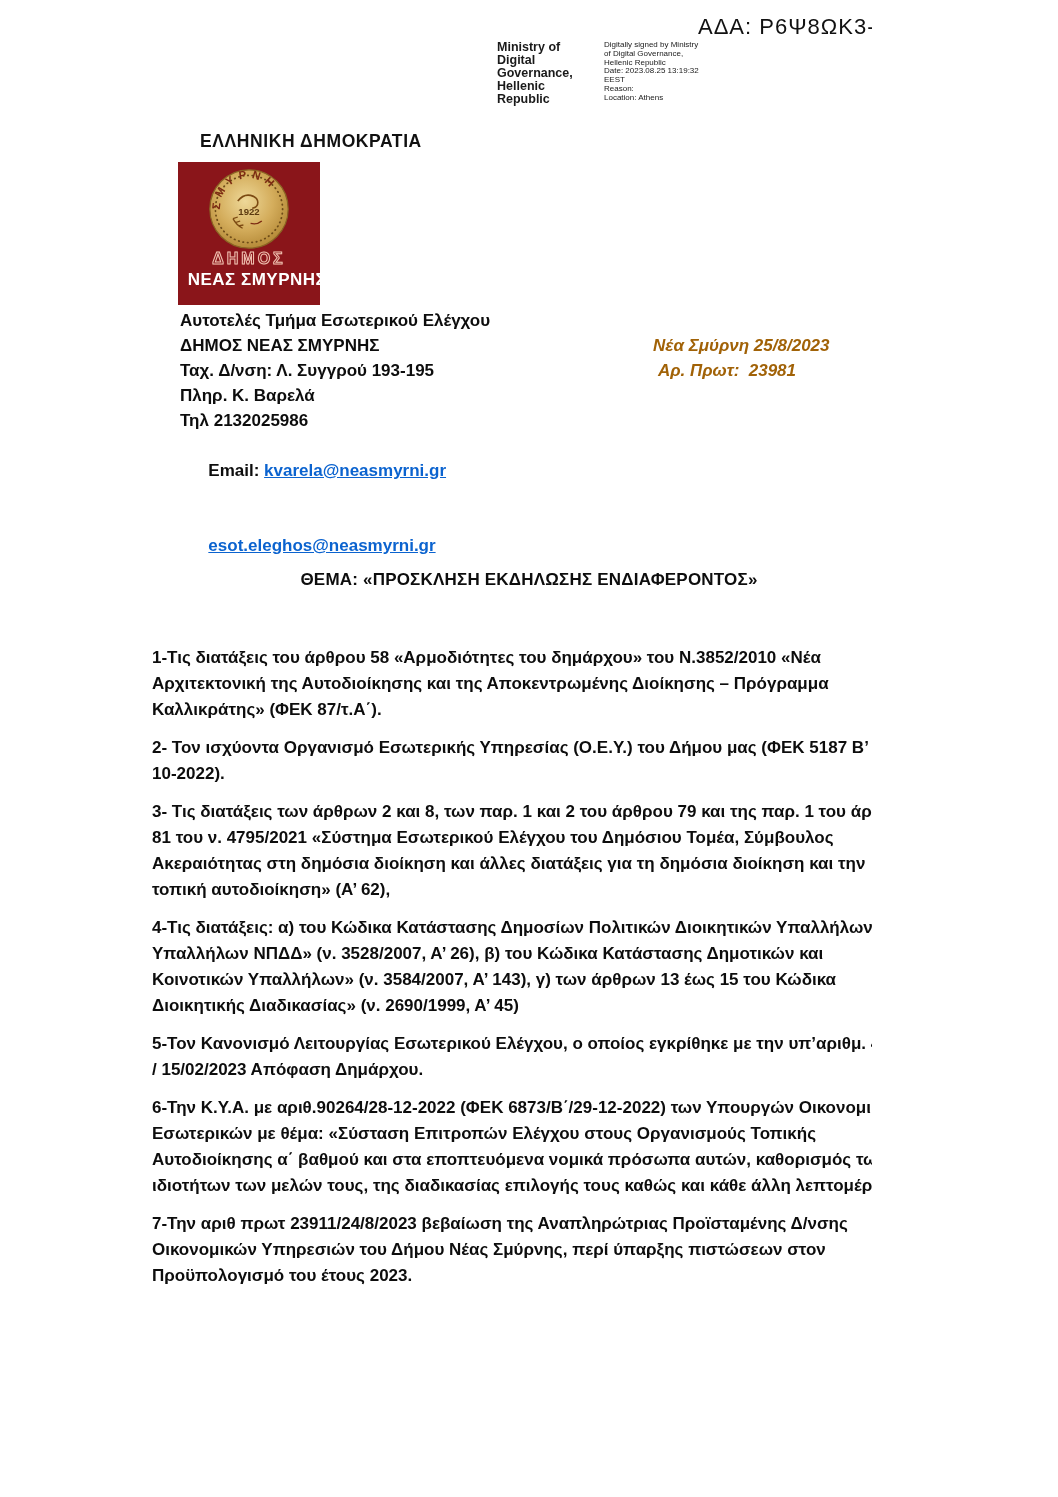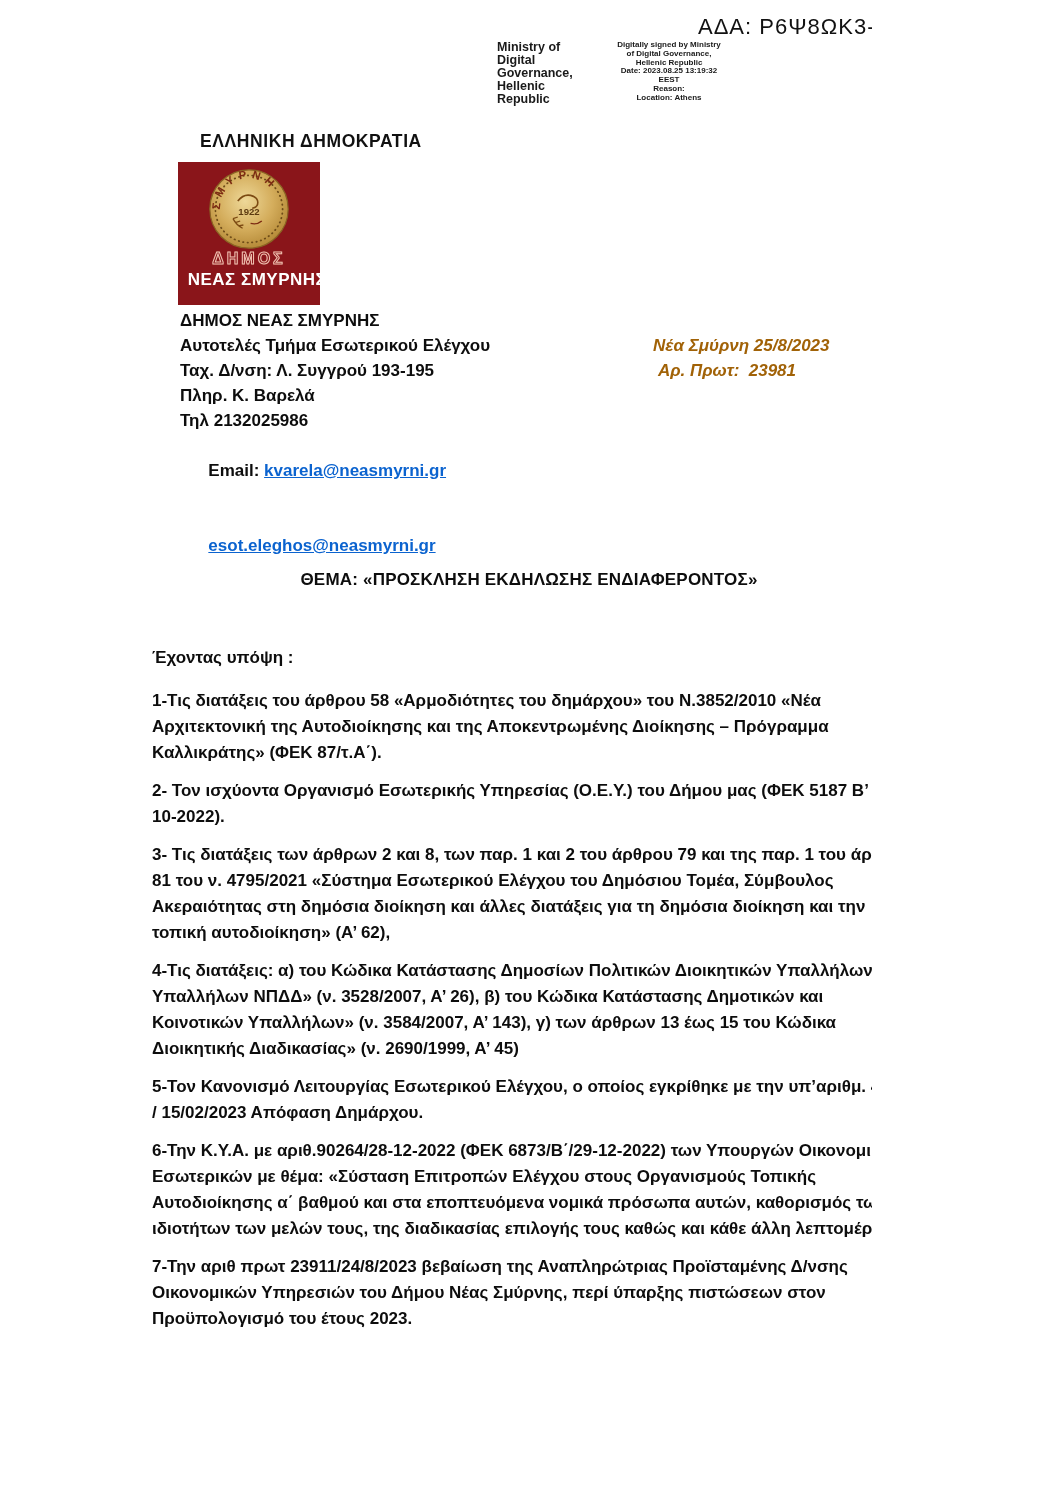--- a/index.html
+++ b/index.html
@@ -20,23 +20,22 @@
   }
 
   
   .stamp{position:absolute;left:497px;top:41px;display:flex;}
   .stamp-signer{
     width:103px;
     font-size:12.5px;font-weight:700;line-height:13px;color:#1a1a1a;
   }
   .stamp-details{
     margin-left:4px;width:130px;
-    font-size:8px;font-weight:700;line-height:8.8px;color:#1a1a1a;
+    font-size:8px;font-weight:400;line-height:8.8px;color:#1a1a1a;
     white-space:pre-line;
-    text-align:center;
   }
 
   
   .republic{
     position:absolute;left:179px;top:131px;
     font-size:17.5px;font-weight:700;letter-spacing:0.6px;color:#111;margin-left:21px;
   }
 
   
   .logo{
@@ -128,42 +127,41 @@
       <path d="M36,40 q7,-9 16,-7 q9,2 9,9 q0,6 -7,7" fill="none" stroke="#7c4a12" stroke-width="2"></path>
       <path d="M30,62 q4,8 12,12 M30,62 l6,-2 M33,67 l6,-2 M37,71 l6,-1" fill="none" stroke="#7c4a12" stroke-width="1.6"></path>
       <path d="M52,68 q8,2 14,-3" fill="none" stroke="#7c2a12" stroke-width="1.8"></path>
       <text x="50" y="57" text-anchor="middle" font-family="Liberation Sans, sans-serif" font-size="12" font-weight="700" fill="#5c3a10">1922</text>
     </svg>
     <div class="logo-dimos">ΔΗΜΟΣ</div>
     <div class="logo-neas">ΝΕΑΣ ΣΜΥΡΝΗΣ</div>
   </div>
 
   <div class="contact">
+    <div class="line">Αυτοτελές Τμήμα Εσωτερικού Ελέγχου</div>
     <div class="line">ΔΗΜΟΣ ΝΕΑΣ ΣΜΥΡΝΗΣ</div>
-    <div class="line">Αυτοτελές Τμήμα Εσωτερικού Ελέγχου</div>
     <div class="line">Ταχ. Δ/νση: Λ. Συγγρού 193-195</div>
     <div class="line">Πληρ. Κ. Βαρελά</div>
     <div class="line">Τηλ 2132025986</div>
     <div class="line">
       <span>Email: </span><a class="link">kvarela@neasmyrni.gr</a>
     </div>
     <div class="line">
       <a class="link">esot.eleghos@neasmyrni.gr</a>
     </div>
   </div>
 
   <div class="reference">
     <div class="ref-line">Νέα Σμύρνη 25/8/2023</div>
     <div class="ref-line indent">Αρ. Πρωτ:  23981</div>
   </div>
 
   <div class="subject">ΘΕΜΑ: «ΠΡΟΣΚΛΗΣΗ ΕΚΔΗΛΩΣΗΣ ΕΝΔΙΑΦΕΡΟΝΤΟΣ»</div>
 
   <div class="doc-body">
-    <p class="intro">Έχοντας υπόψη :</p>
     <p class="item">1-Τις διατάξεις του άρθρου 58 «Αρμοδιότητες του δημάρχου» του Ν.3852/2010 «Νέα Αρχιτεκτονική της Αυτοδιοίκησης και της Αποκεντρωμένης Διοίκησης – Πρόγραμμα Καλλικράτης» (ΦΕΚ 87/τ.Α΄).</p>
     <p class="item">2- Τον ισχύοντα Οργανισμό Εσωτερικής Υπηρεσίας (Ο.Ε.Υ.) του Δήμου μας (ΦΕΚ 5187 Β’ / 06-10-2022).</p>
     <p class="item">3- Τις διατάξεις των άρθρων 2 και 8, των παρ. 1 και 2 του άρθρου 79 και της παρ. 1 του άρθρου 81 του ν. 4795/2021 «Σύστημα Εσωτερικού Ελέγχου του Δημόσιου Τομέα, Σύμβουλος Ακεραιότητας στη δημόσια διοίκηση και άλλες διατάξεις για τη δημόσια διοίκηση και την τοπική αυτοδιοίκηση» (Α’ 62),</p>
     <p class="item">4-Τις διατάξεις: α) του Κώδικα Κατάστασης Δημοσίων Πολιτικών Διοικητικών Υπαλλήλων και Υπαλλήλων ΝΠΔΔ» (ν. 3528/2007, Α’ 26), β) του Κώδικα Κατάστασης Δημοτικών και Κοινοτικών Υπαλλήλων» (ν. 3584/2007, Α’ 143), γ) των άρθρων 13 έως 15 του Κώδικα Διοικητικής Διαδικασίας» (ν. 2690/1999, Α’ 45)</p>
     <p class="item">5-Τον Κανονισμό Λειτουργίας Εσωτερικού Ελέγχου, ο οποίος εγκρίθηκε με την υπ’αριθμ. 4697 / 15/02/2023 Απόφαση Δημάρχου.</p>
     <p class="item">6-Την Κ.Υ.Α. με αριθ.90264/28-12-2022 (ΦΕΚ 6873/Β΄/29-12-2022) των Υπουργών Οικονομικών- Εσωτερικών με θέμα: «Σύσταση Επιτροπών Ελέγχου στους Οργανισμούς Τοπικής Αυτοδιοίκησης α΄ βαθμού και στα εποπτευόμενα νομικά πρόσωπα αυτών, καθορισμός των ιδιοτήτων των μελών τους, της διαδικασίας επιλογής τους καθώς και κάθε άλλη λεπτομέρεια»</p>
     <p class="item">7-Την αριθ πρωτ 23911/24/8/2023 βεβαίωση της Αναπληρώτριας Προϊσταμένης Δ/νσης Οικονομικών Υπηρεσιών του Δήμου Νέας Σμύρνης, περί ύπαρξης πιστώσεων στον Προϋπολογισμό του έτους 2023.</p>
   </div>
 
 </div>

